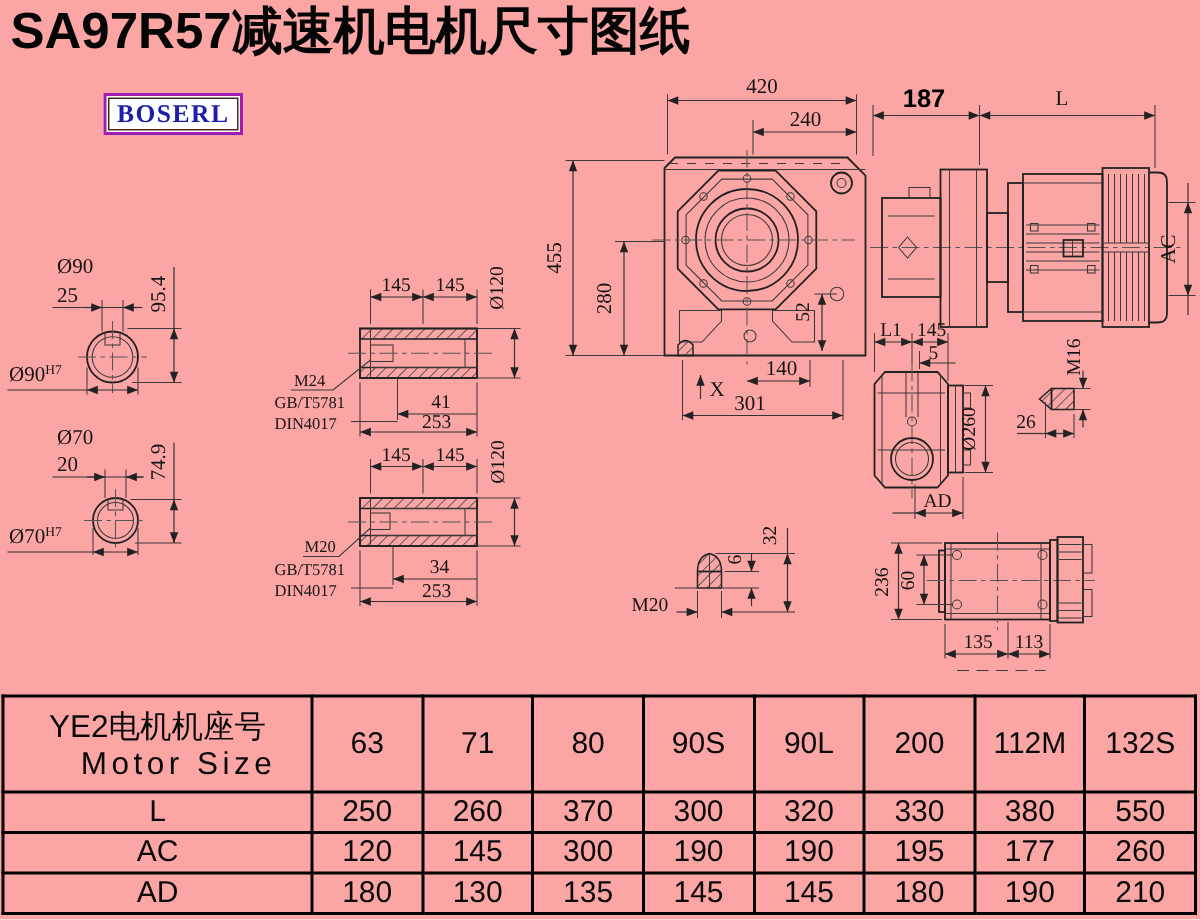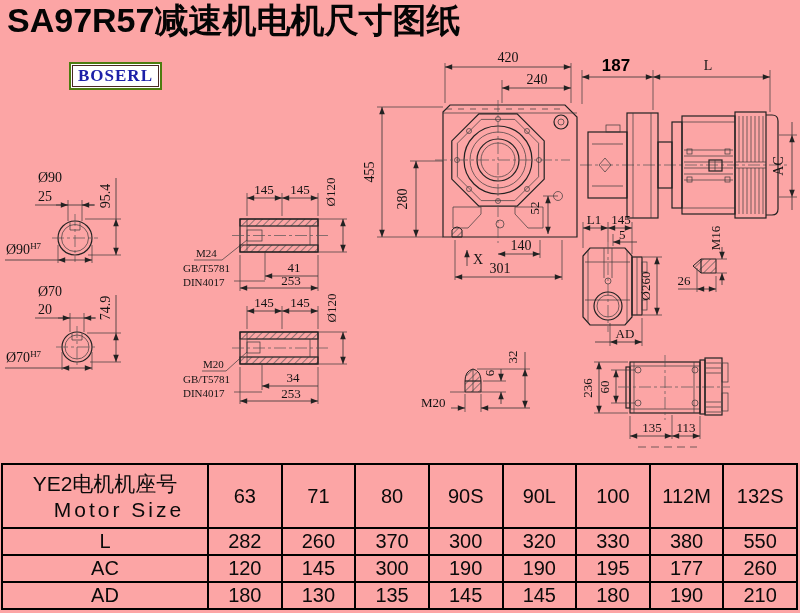--- a/index.html
+++ b/index.html
@@ -1,20 +1,20 @@
 <!DOCTYPE html>
 <html><head>
 <meta charset="utf-8">
 <style>
   html,body{margin:0;padding:0;background:#fff;}
   #stage{position:relative;width:800px;height:613px;background:#fca5a5;overflow:hidden;
          font-family:"Liberation Sans",sans-serif;}
   #page-title{position:absolute;left:7px;top:-2px;font-size:34px;font-weight:bold;
               color:#050505;letter-spacing:0px;white-space:nowrap;}
-  #logo{position:absolute;left:69px;top:62px;border:2px solid #4d7c0f;
+  #logo{position:absolute;left:69px;top:62px;border:2px solid #a21caf;
         box-shadow:inset 0 0 0 1px #fff, inset 0 0 0 2px #4a2824;
         padding:2px 7px;color:#1c20a8;font-family:"Liberation Serif",serif;
         font-weight:bold;font-size:17px;letter-spacing:1px;background:#fff;}
   svg{position:absolute;left:0;top:0;}
   .ln{fill:none;stroke:#222;stroke-width:1.2;stroke-linejoin:miter;}
   .thin{fill:none;stroke:#3a3a3a;stroke-width:0.7;}
   .dim{fill:none;stroke:#333;stroke-width:0.8;}
   .cl{fill:none;stroke:#555;stroke-width:0.7;stroke-dasharray:12 3 3 3;}
   .hf{fill:url(#hatch);stroke:#222;stroke-width:1;}
   .dimt{font-family:"Liberation Serif",serif;font-size:13px;fill:#141414;}
@@ -401,27 +401,27 @@
         <tr class="hrow">
       <td class="c0">
         <div class="cn">YE2电机机座号</div>
         <div class="en">Motor Size</div>
       </td>
       <td>63</td>
       <td>71</td>
       <td>80</td>
       <td>90S</td>
       <td>90L</td>
-      <td>100</td>
+      <td>200</td>
       <td>112M</td>
       <td>132S</td>
     </tr>
     <tr class="drow">
       <td class="c0">L</td>
-      <td>282</td>
+      <td>250</td>
       <td>260</td>
       <td>370</td>
       <td>300</td>
       <td>320</td>
       <td>330</td>
       <td>380</td>
       <td>550</td>
     </tr>
     <tr class="drow">
       <td class="c0">AC</td>

